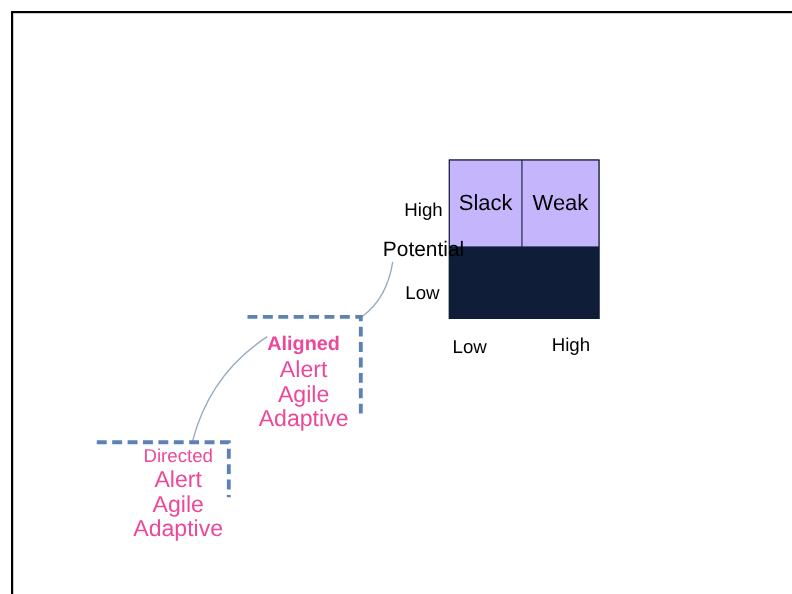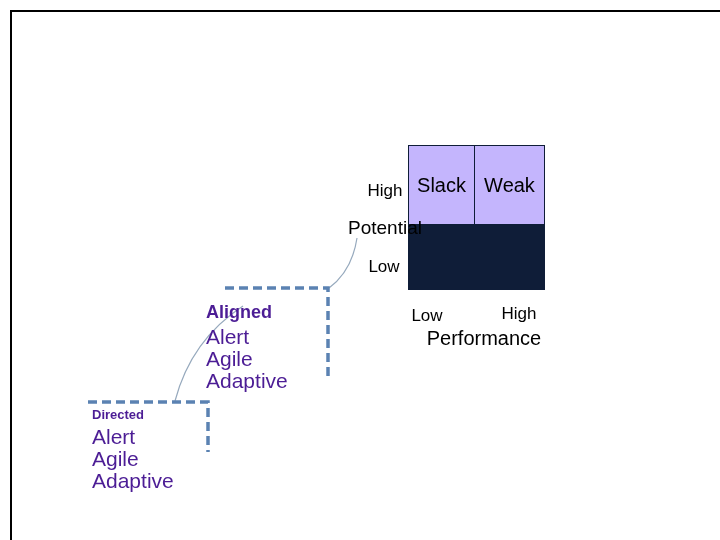--- a/index.html
+++ b/index.html
@@ -64,36 +64,37 @@
     white-space: nowrap;
     color: #000000;
     z-index: 2;
   }
   .lbl.small { font-size: 17px; }
   .lbl.axis-title { font-size: 19px; }
   #x-title { font-size: 20px; }
   
   .callout {
     position: absolute;
-    color: #4c1d95;
+    text-align: center;
+    color: #ec4899;
     z-index: 2;
   }
   .callout .title {
     font-size: 18px;
     line-height: 22px;
   }
   .callout.aligned .title { font-weight: bold; }
   .callout .lines { margin-top: 3px; }
   .callout .line {
     font-size: 21px;
     line-height: 22px;
   }
   .callout.aligned { left: 206px; top: 301px; width: 140px; }
   .callout.directed { left: 92px; top: 404px; width: 140px; }
-  .callout.directed .title { font-size: 13px; font-weight: bold; }
+  .callout.directed .title { font-size: 17px; font-weight: normal; }
   .callout.directed .lines { margin-top: 0; }
 </style>
 </head>
 <body>
 
 <div class="slide">
 
   <div class="frame-top"></div>
   <div class="frame-left"></div>
 
@@ -114,21 +115,20 @@
       <span>Weak</span>
     </div>
   </div>
 
   <div class="lbl small" style="left:385px; top:191px;">High</div>
   <div class="lbl axis-title" style="left:350px; top:228px;margin-left:35px;">Potential</div>
   <div class="lbl small" style="left:384px; top:267px;">Low</div>
 
   <div class="lbl small" style="left:427px; top:316px;">Low</div>
   <div class="lbl small" style="left:519px; top:314px;">High</div>
-  <div class="lbl" id="x-title" style="left:484px; top:338px;">Performance</div>
 
   <div class="callout aligned">
     <div class="title">Aligned</div>
     <div class="lines">
       <div class="line">Alert</div>
       <div class="line">Agile</div>
       <div class="line">Adaptive</div>
     </div>
   </div>
 

